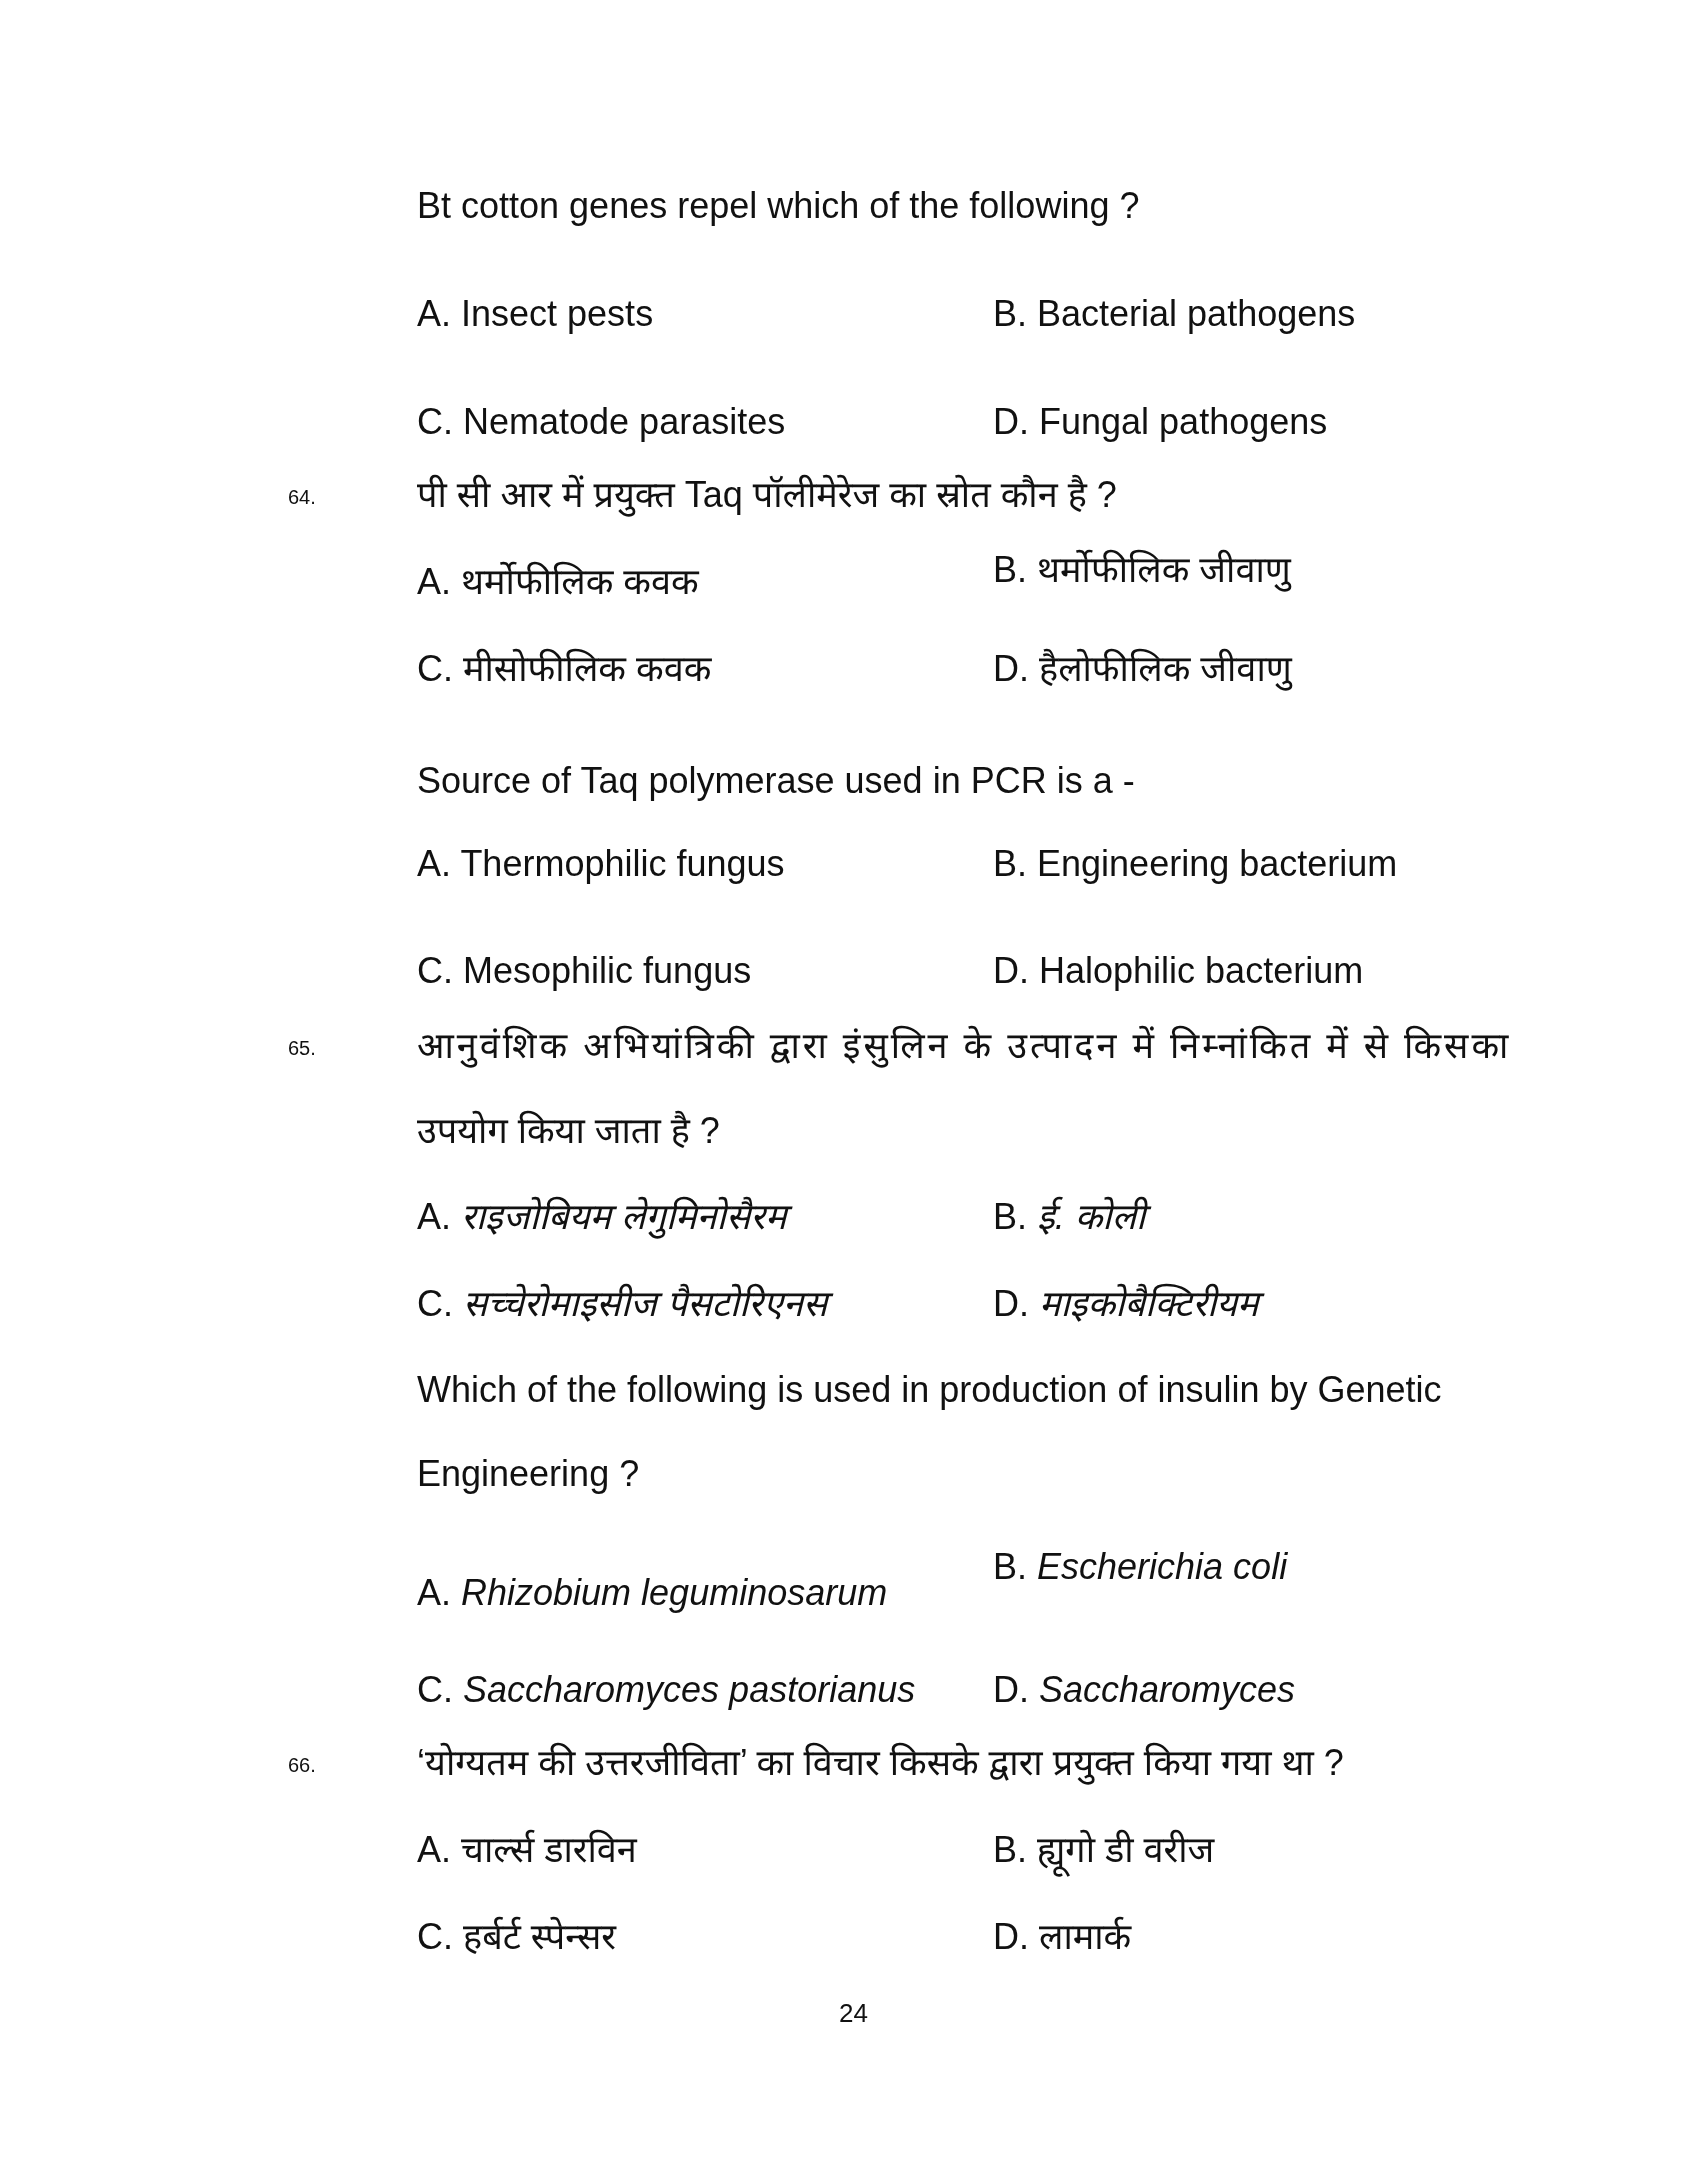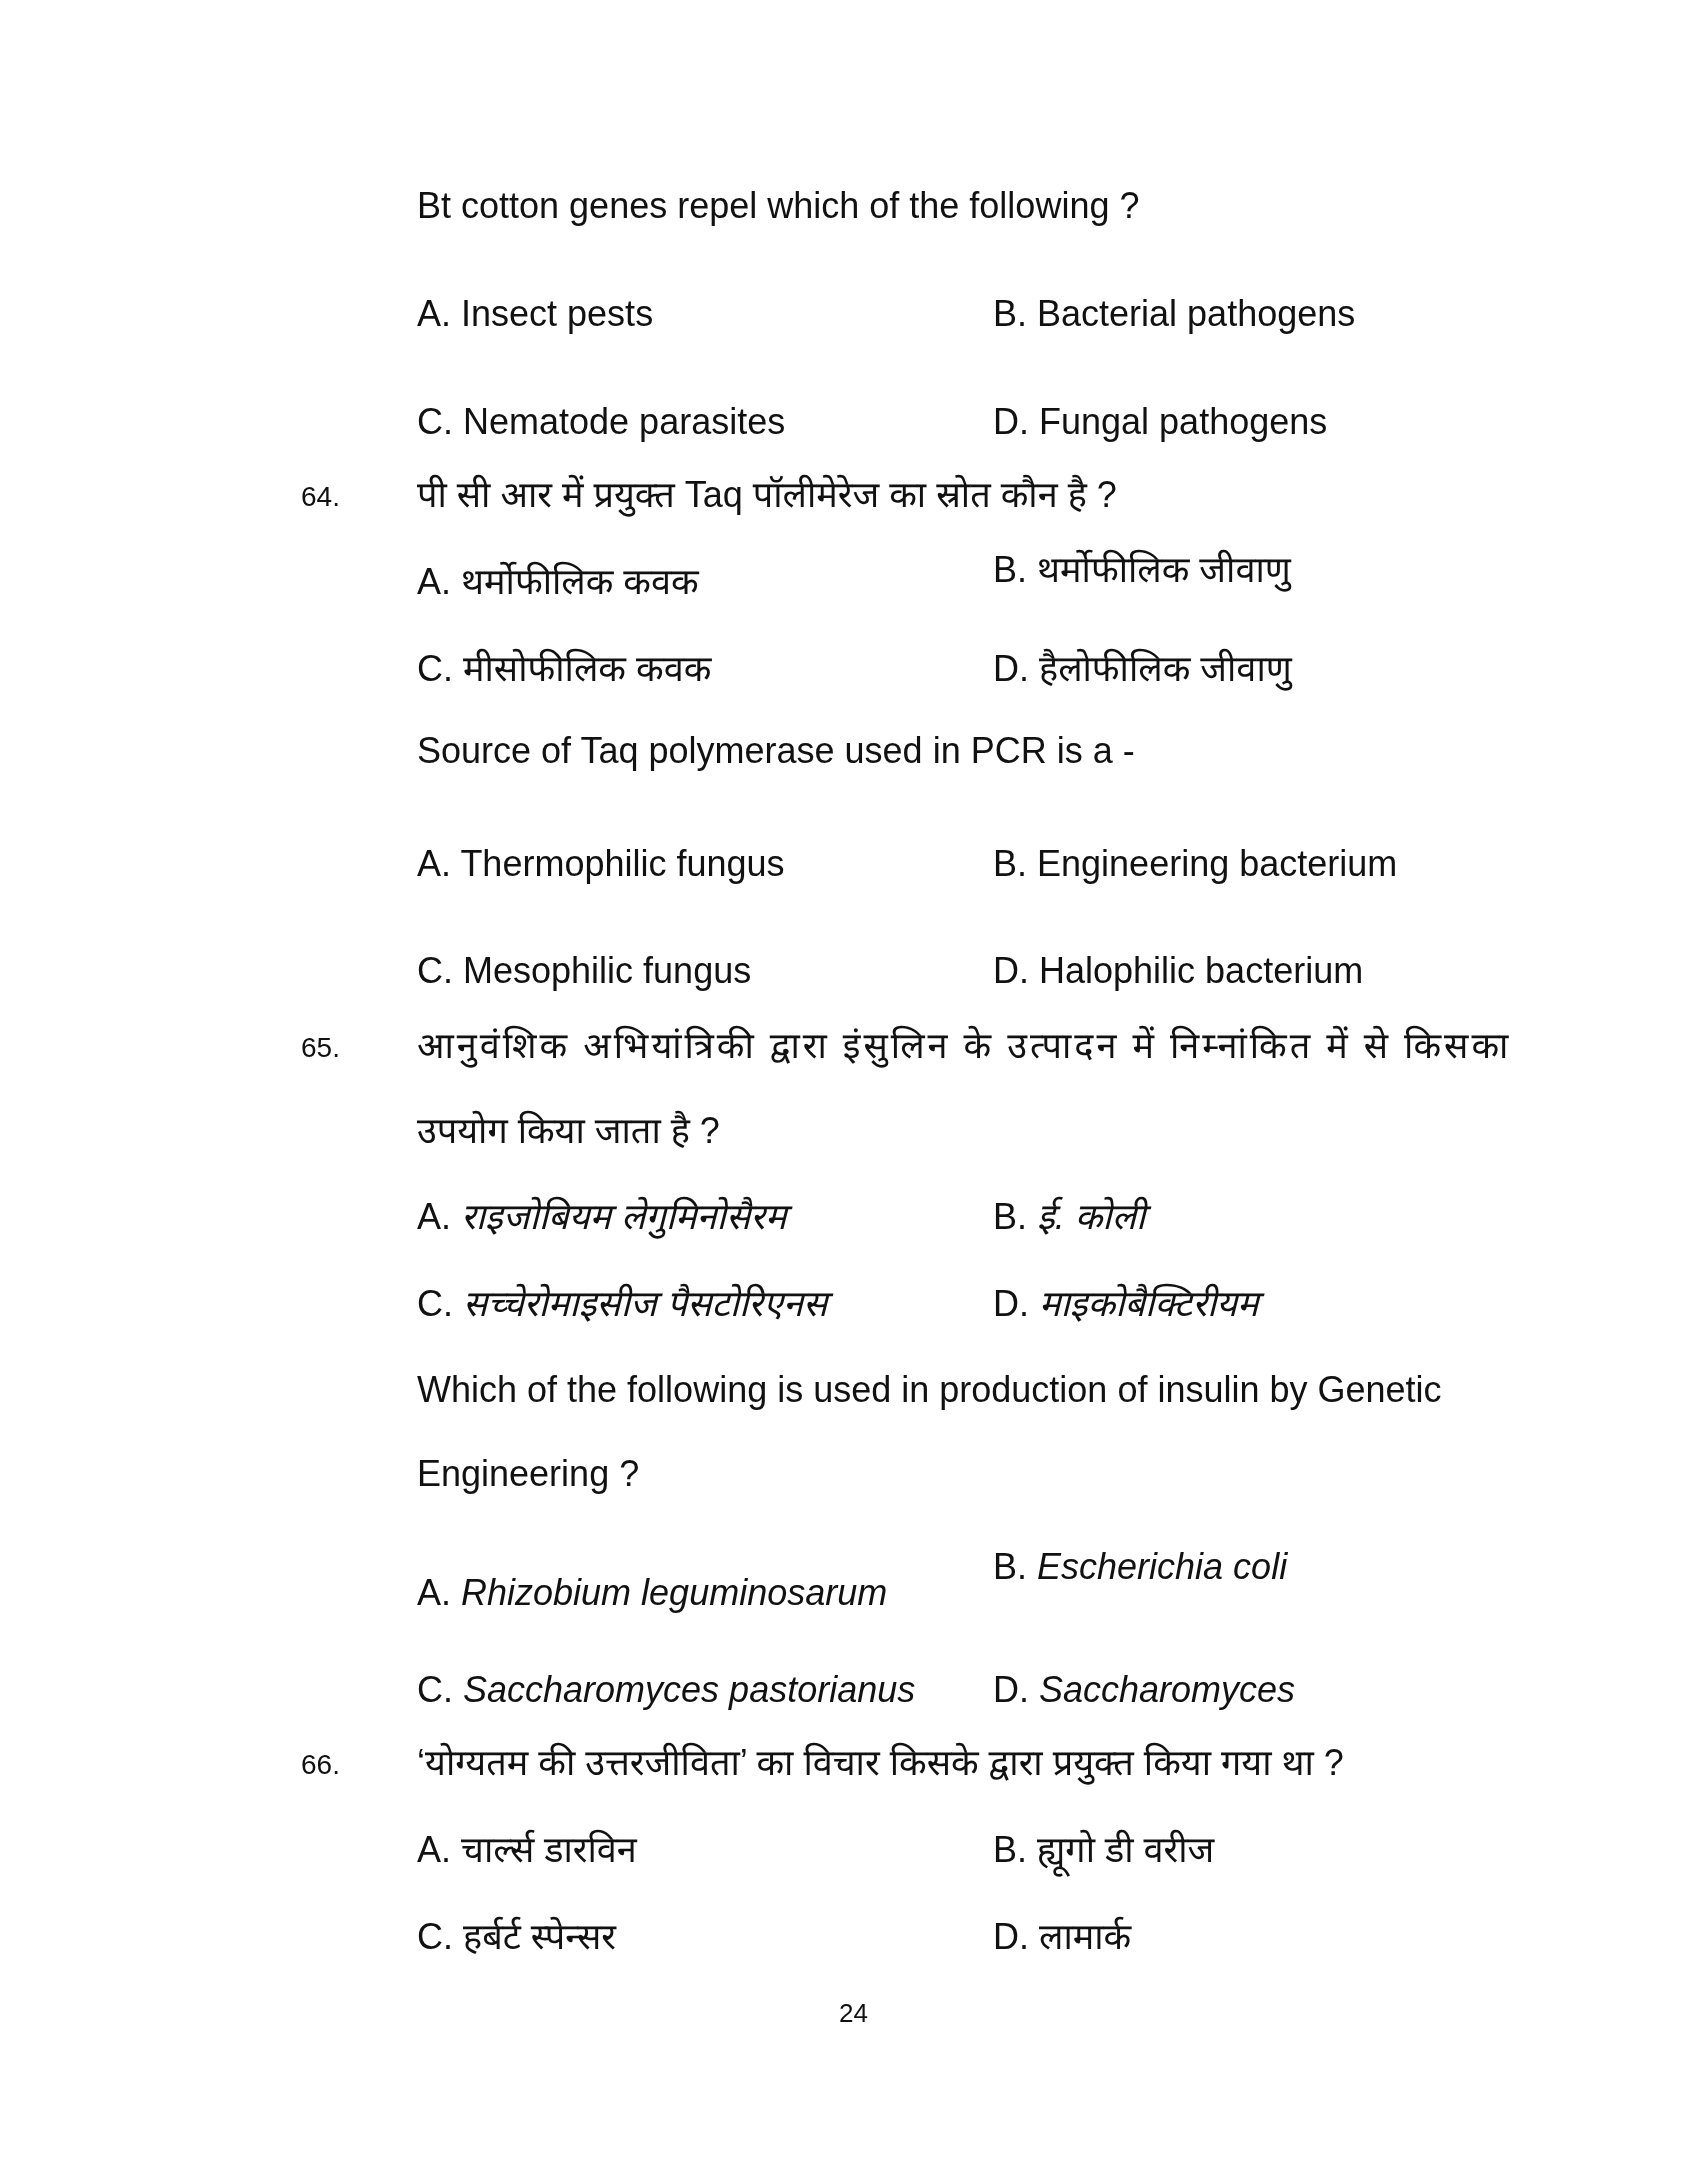--- a/index.html
+++ b/index.html
@@ -1,40 +1,40 @@
 <!DOCTYPE html>
 <html><head>
 <meta charset="utf-8">
 <style>
   html, body { margin: 0; padding: 0; background: #ffffff; }
   body { width: 1683px; height: 2178px; position: relative; overflow: hidden;
          font-family: "Liberation Sans", "DejaVu Sans", sans-serif; color: #111; }
   .line { position: absolute; font-size: 36px; line-height: 44px; white-space: nowrap; }
-  .qnum { position: absolute; font-size: 28px; line-height: 44px; left: 301px; }
+  .qnum { position: absolute; font-size: 20px; line-height: 44px; left: 288px; }
   .colA { left: 417px; }
   .colB { left: 993px; }
   .it { font-style: italic; margin-top: 39px; }
   .page-num { position: absolute; left: 0; width: 1707px; text-align: center; font-size: 26px; top: 1998px; }
 </style>
 </head>
 <body>
 
 <div class="line colA" style="top:184px">Bt cotton genes repel which of the following ?</div>
 <div class="line colA" style="top:292px"><span>A.</span> <span>Insect pests</span></div>
 <div class="line colB" style="top:292px"><span>B.</span> <span>Bacterial pathogens</span></div>
 <div class="line colA" style="top:400px"><span>C.</span> <span>Nematode parasites</span></div>
 <div class="line colB" style="top:400px"><span>D.</span> <span>Fungal pathogens</span></div>
 
 <div class="qnum" style="top:475px">64.</div>
 <div class="line colA" style="top:473px">पी सी आर में प्रयुक्त Taq पॉलीमेरेज का स्रोत कौन है ?</div>
 <div class="line colA" style="top:560px"><span>A.</span> <span>थर्मोफीलिक कवक</span></div>
 <div class="line colB" style="top:548px"><span>B.</span> <span>थर्मोफीलिक जीवाणु</span></div>
 <div class="line colA" style="top:647px"><span>C.</span> <span>मीसोफीलिक कवक</span></div>
 <div class="line colB" style="top:647px"><span>D.</span> <span>हैलोफीलिक जीवाणु</span></div>
-<div class="line colA" style="top:729px">Source of Taq polymerase used in PCR is a -</div>
+<div class="line colA" style="top:759px">Source of Taq polymerase used in PCR is a -</div>
 <div class="line colA" style="top:842px"><span>A.</span> <span>Thermophilic fungus</span></div>
 <div class="line colB" style="top:842px"><span>B.</span> <span>Engineering bacterium</span></div>
 <div class="line colA" style="top:949px"><span>C.</span> <span>Mesophilic fungus</span></div>
 <div class="line colB" style="top:949px"><span>D.</span> <span>Halophilic bacterium</span></div>
 
 <div class="qnum" style="top:1026px">65.</div>
 <div class="line colA" style="top:1024px; letter-spacing:3px">आनुवंशिक अभियांत्रिकी द्वारा इंसुलिन के उत्पादन में निम्नांकित में से किसका</div>
 <div class="line colA" style="top:1109px">उपयोग किया जाता है ?</div>
 <div class="line colA" style="top:1195px"><span>A.</span> <span class="it">राइजोबियम लेगुमिनोसैरम</span></div>
 <div class="line colB" style="top:1195px"><span>B.</span> <span class="it">ई. कोली</span></div>

